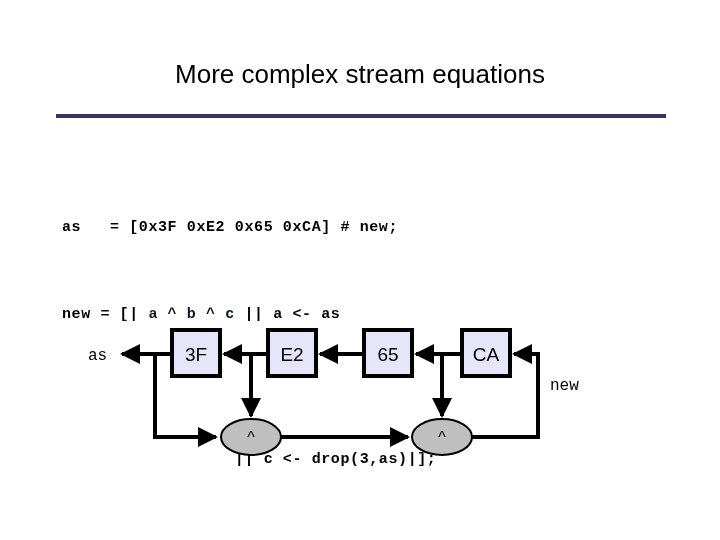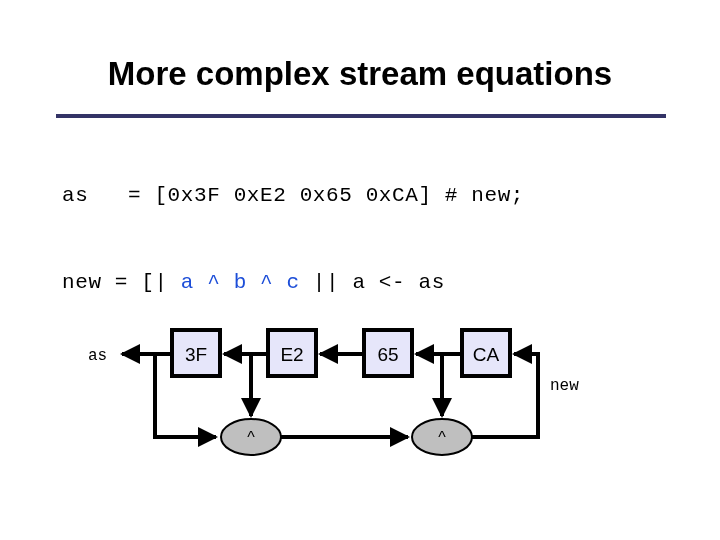--- a/index.html
+++ b/index.html
@@ -21,50 +21,50 @@
     height: 540px;
   }
   
   .title {
     position: absolute;
     left: 30px;
     top: 52px;
     width: 660px;
     height: 48px;
     font-family: "Liberation Sans", sans-serif;
-    font-size: 33px;
-    font-weight: bold;
+    font-size: 26px;
+    font-weight: normal;
     color: #000000;
     text-align: center;
     line-height: 44px;
     white-space: nowrap;
   }
   .title-rule {
     position: absolute;
     left: 56px;
     top: 114px;
     width: 610px;
     height: 4px;
     background: #333366;
   }
   
   .code {
     position: absolute;
     left: 62px;
-    top: 152px;
+    top: 184px;
     font-family: "Liberation Mono", "DejaVu Sans Mono", monospace;
-    font-size: 21px;
-    font-weight: normal;
+    font-size: 15px;
+    font-weight: bold;
     line-height: 29px;
     color: #000000;
     white-space: pre;
     letter-spacing: 0.6px;
   }
   .code .hl {
-    color: #1d4ed8;
+    color: #0f172a;
   }
   
   .diagram {
     position: absolute;
     left: 0;
     top: 300px;
     width: 720px;
     height: 240px;
   }
   .diagram svg {
@@ -94,20 +94,21 @@
   <div class="title">More complex stream equations</div>
 
   <div class="title-rule"></div>
 
   <div class="code">
 <span>as   = [0x3F 0xE2 0x65 0xCA] # new;</span>
 <br>
 <span>new = [| </span><span class="hl">a ^ b ^ c</span><span> || a &lt;- as</span>
 <br>
 <br>
+<span>                  || c &lt;- drop(3,as)|];</span>
   </div>
 
   <div class="diagram">
     <svg width="720" height="240" viewBox="0 0 720 240" xmlns="http://www.w3.org/2000/svg">
       <defs>
         <marker id="arrowL" viewBox="0 0 10 10" refX="9" refY="5" markerWidth="5" markerHeight="5" orient="auto-start-reverse">
           <path d="M 0 0 L 10 5 L 0 10 z" fill="#000000"></path>
         </marker>
       </defs>
 

